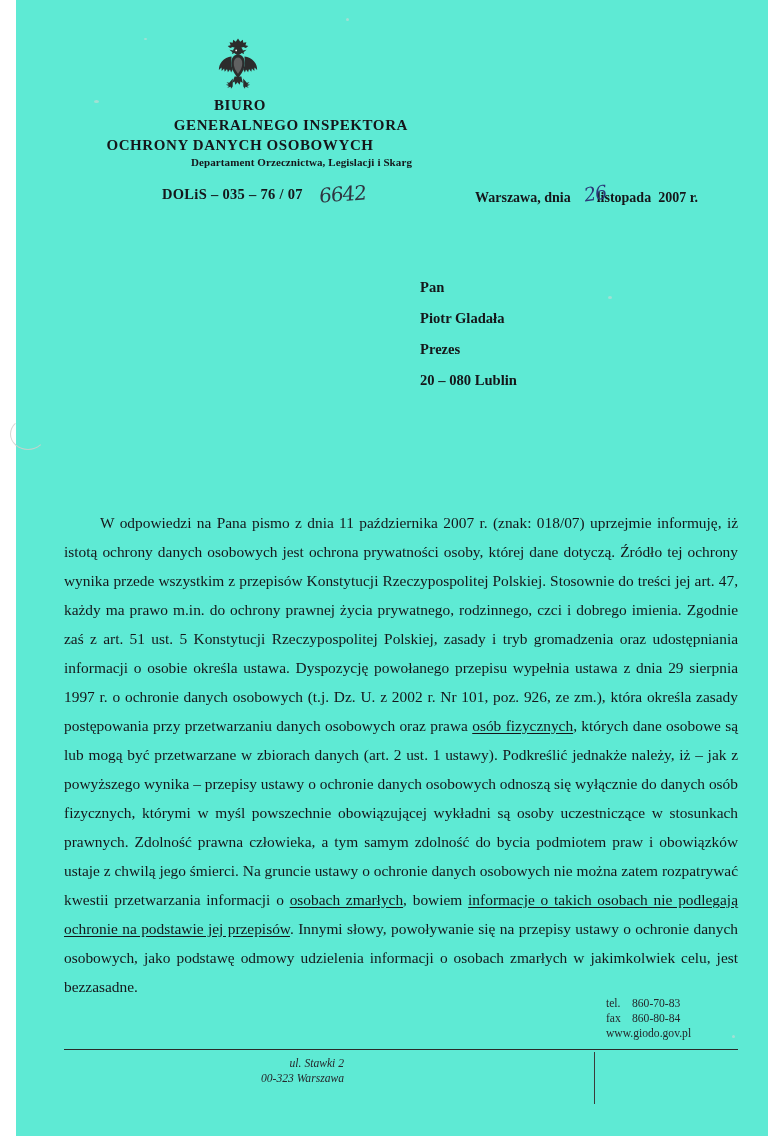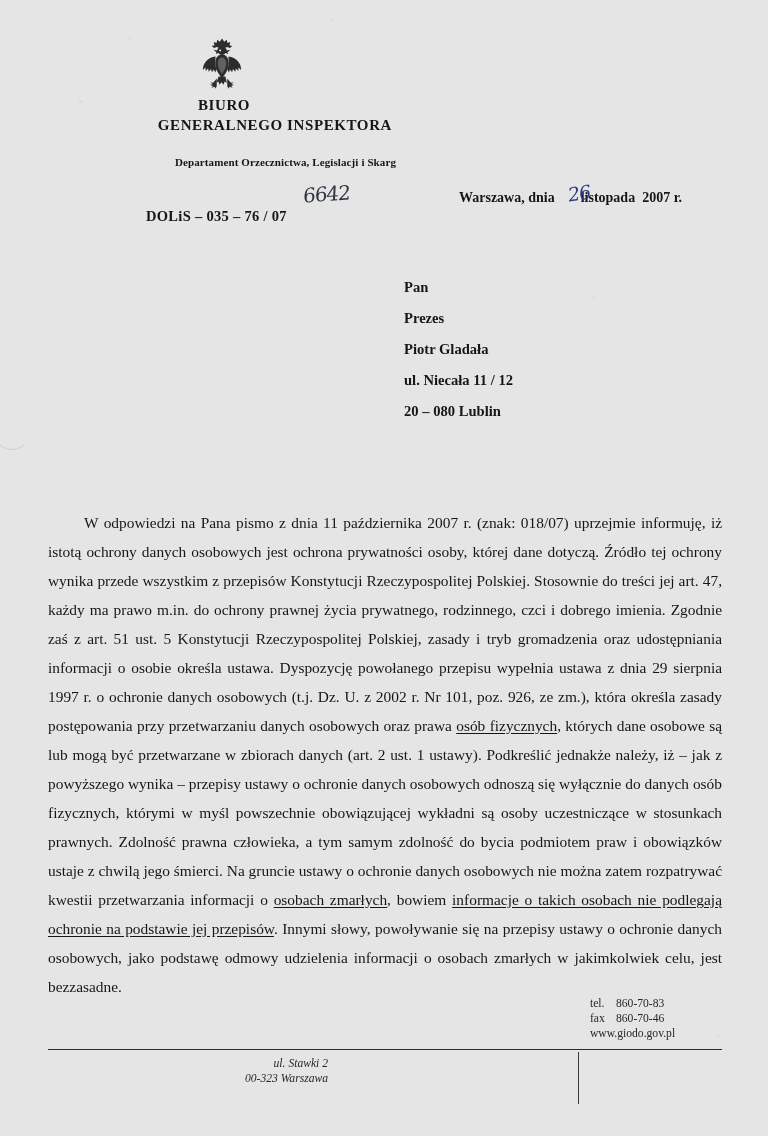--- a/index.html
+++ b/index.html
@@ -12,21 +12,22 @@
     height: 1136px;
     position: relative;
     font-family: "Liberation Serif", "DejaVu Serif", serif;
     color: #15161a;
     overflow: hidden;
   }
 
   .page {
     position: absolute;
     inset: 0;
-    background: #e5e5e5;
+    background: #5eead4;
+    margin-left: 16px;
   }
 
   
   .scan-speck {
     position: absolute;
     background: #d8d8d4;
     border-radius: 50%;
     opacity: .55;
   }
   .scan-arc {
@@ -74,21 +75,21 @@
     text-align: right;
     font-weight: bold;
     font-size: 11px;
     letter-spacing: .1px;
   }
 
   
   .ref-no {
     position: absolute;
     left: 146px;
-    top: 208px;
+    top: 186px;
     font-weight: bold;
     font-size: 14.5px;
     letter-spacing: .3px;
     white-space: nowrap;
   }
   .hand-ref {
     position: absolute;
     left: 303px;
     top: 182px;
     font-family: "DejaVu Serif", serif;
@@ -218,52 +219,52 @@
       <g fill="#ffffff">
         <circle cx="26.2" cy="14.4" r=".9"></circle>
         <path d="M28 21.5 c2.1 0 3.7 1.7 4.1 4 .4 2.4-.1 5-1 7.3 -.7 1.7-1.7 3.2-2.5 4.2 l-.6.7 -.6-.7 c-.8-1-1.8-2.5-2.5-4.2 -.9-2.3-1.4-4.9-1-7.3 .4-2.3 2-4 4.1-4z" opacity=".25"></path>
       </g>
     </svg>
   </div>
 
   <div class="org-header">
     <div class="l1">BIURO</div>
     <div class="l2">GENERALNEGO  INSPEKTORA</div>
+    <div class="l3">OCHRONY  DANYCH  OSOBOWYCH</div>
   </div>
   <div class="org-dept">Departament Orzecznictwa, Legislacji i Skarg</div>
 
   <div class="ref-no">DOLiS – 035 – 76 / 07</div>
   <div class="hand-ref">6642</div>
 
   <div class="date-line">
     <span>Warszawa, dnia</span><span class="spacer-day"></span><span>listopada</span>&nbsp;&nbsp;<span>2007 r.</span>
   </div>
   <div class="hand-day">26</div>
 
   <div class="addressee">
     <div>Pan</div>
+    <div>Piotr Gladała</div>
     <div>Prezes</div>
-    <div>Piotr Gladała</div>
-    <div>ul. Niecała 11 / 12</div>
     <div>20 – 080 Lublin</div>
   </div>
 
   <div class="body-text">
     <p id="body-paragraph"><span>W odpowiedzi na Pana pismo z dnia 11 października 2007 r. (znak: 018/07) uprzejmie informuję, iż istotą ochrony danych osobowych jest ochrona prywatności osoby, której dane dotyczą. Źródło tej ochrony wynika przede wszystkim z przepisów Konstytucji Rzeczypospolitej Polskiej. Stosownie do treści jej art. 47, każdy ma prawo m.in. do ochrony prawnej życia prywatnego, rodzinnego, czci i dobrego imienia. Zgodnie zaś z art. 51 ust. 5 Konstytucji Rzeczypospolitej Polskiej, zasady i tryb gromadzenia oraz udostępniania informacji o osobie określa ustawa. Dyspozycję powołanego przepisu wypełnia ustawa z dnia 29 sierpnia 1997 r. o ochronie danych osobowych (t.j. Dz. U. z 2002 r. Nr 101, poz. 926, ze zm.), która określa zasady postępowania przy przetwarzaniu danych osobowych oraz prawa </span><u>osób fizycznych</u><span>, których dane osobowe są lub mogą być przetwarzane w zbiorach danych (art. 2 ust. 1 ustawy). Podkreślić jednakże należy, iż – jak z powyższego wynika – przepisy ustawy o ochronie danych osobowych odnoszą się wyłącznie do danych osób fizycznych, którymi w myśl powszechnie obowiązującej wykładni są osoby uczestniczące w stosunkach prawnych. Zdolność prawna człowieka, a tym samym zdolność do bycia podmiotem praw i obowiązków ustaje z chwilą jego śmierci. Na gruncie ustawy o ochronie danych osobowych nie można zatem rozpatrywać kwestii przetwarzania informacji o </span><u>osobach zmarłych</u><span>, bowiem </span><u>informacje o takich osobach nie podlegają ochronie na podstawie jej przepisów</u><span>. Innymi słowy, powoływanie się na przepisy ustawy o ochronie danych osobowych, jako podstawę odmowy udzielenia informacji o osobach zmarłych w jakimkolwiek celu, jest bezzasadne.</span></p>
   </div>
 
   <div class="footer-rule"></div>
   <div class="footer-divider"></div>
   <div class="footer-left">
     <div>ul. Stawki 2</div>
     <div>00-323 Warszawa</div>
   </div>
   <div class="footer-right">
     <div class="row">
       <span class="lbl">tel.</span><span>860-70-83</span>
     </div>
     <div class="row">
-      <span class="lbl">fax</span><span>860-70-46</span>
+      <span class="lbl">fax</span><span>860-80-84</span>
     </div>
     <div class="row">www.giodo.gov.pl</div>
   </div>
 
 </div>
 
 </body></html>

